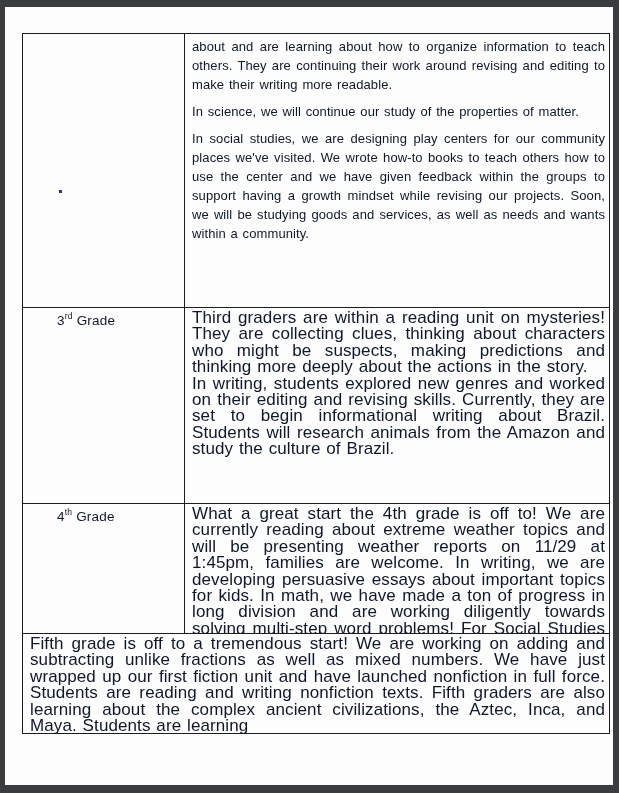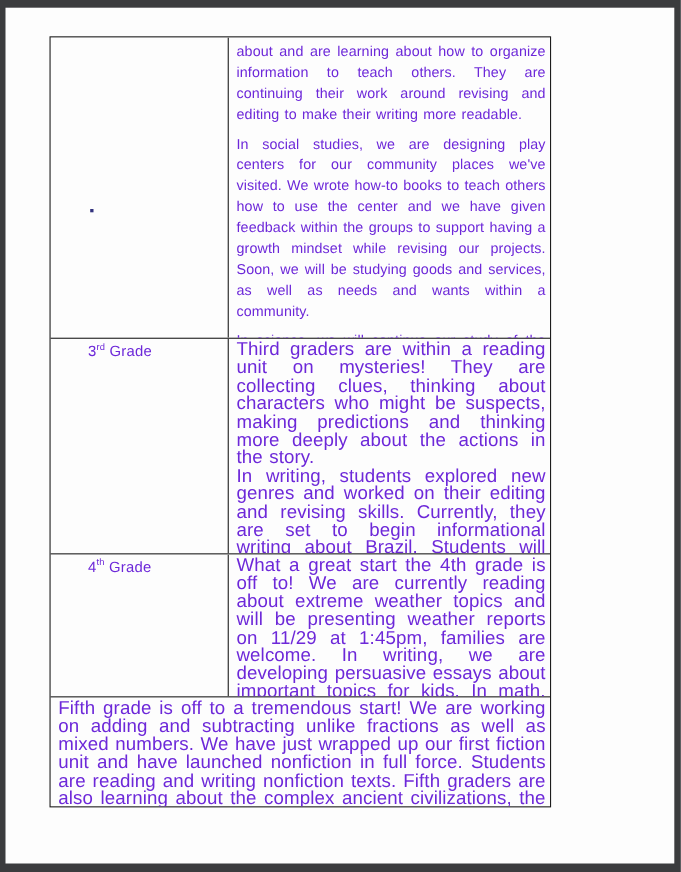--- a/index.html
+++ b/index.html
@@ -19,26 +19,26 @@
   .paper {
     position: absolute;
     left: 5px;
     top: 7px;
     right: 6px;
     bottom: 8px;
     background: #fdfdfd;
   }
   .tbl {
     position: absolute;
-    left: 40px;
+    left: 17px;
     top: 26px;
-    width: 456px;
+    width: 588px;
     border: 1.5px solid #1d1d1d;
     box-sizing: border-box;
-    color: #6d28d9;
+    color: #0f172a;
   }
   .row {
     display: flex;
     box-sizing: border-box;
     overflow: hidden;
   }
   .row + .row { border-top: 1.5px solid #1d1d1d; }
   .r0 { height: 273px; }
   .r1 { height: 196px; }
   .r2 { height: 130px; }
@@ -101,22 +101,22 @@
   <div class="paper">
 
     <div class="tbl">
 
       <div class="row r0">
         <div class="label-cell">
           <span class="bullet-dot"></span>
         </div>
         <div class="text-cell">
           <p>about and are learning about how to organize information to teach others. They are continuing their work around revising and editing to make their writing more readable.</p>
+          <p>In science, we will continue our study of the properties of matter.</p>
           <p>In social studies, we are designing play centers for our community places we've visited. We wrote how-to books to teach others how to use the center and we have given feedback within the groups to support having a growth mindset while revising our projects. Soon, we will be studying goods and services, as well as needs and wants within a community.</p>
-          <p>In science, we will continue our study of the properties of matter.</p>
         </div>
       </div>
 
       <div class="row r1 lh-sm">
         <div class="label-cell">
           <span class="grade-label"><span>3</span><sup>rd</sup><span> Grade</span></span>
         </div>
         <div class="text-cell">
           <p>Third graders are within a reading unit on mysteries! They are collecting clues, thinking about characters who might be suspects, making predictions and thinking more deeply about the actions in the story.</p>
           <p>In writing, students explored new genres and worked on their editing and revising skills. Currently, they are set to begin informational writing about Brazil. Students will research animals from the Amazon and study the culture of Brazil.</p>

